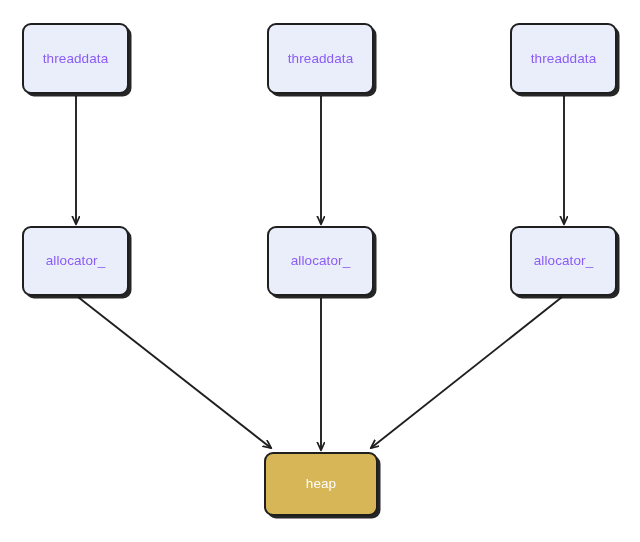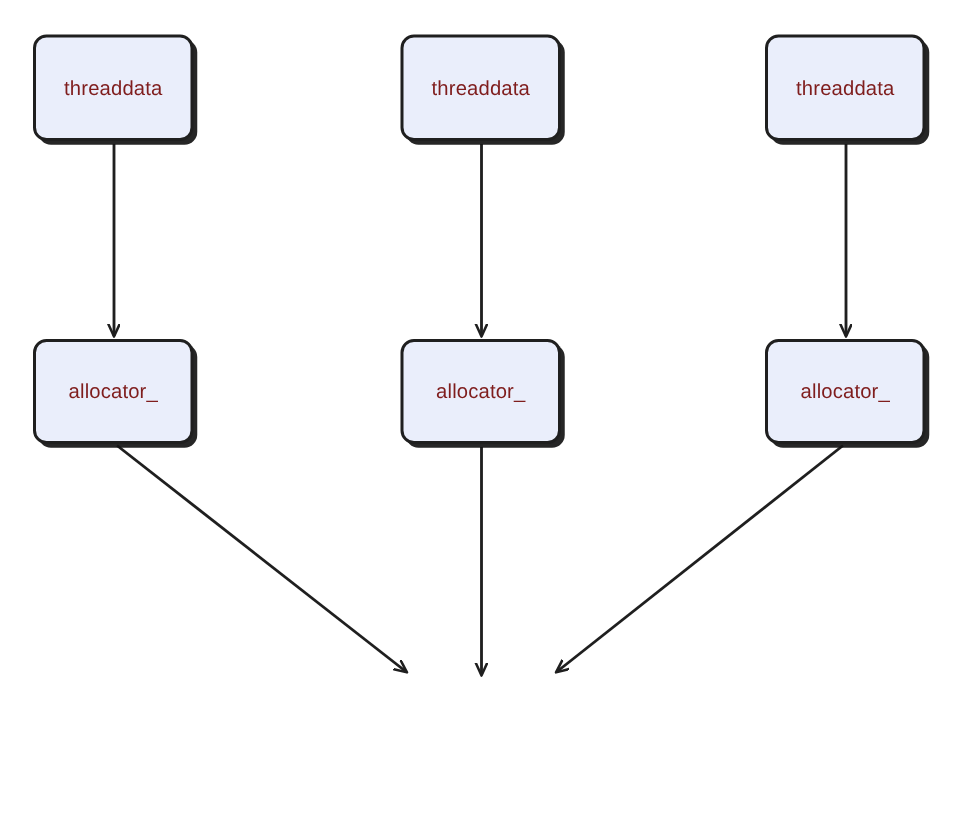--- a/index.html
+++ b/index.html
@@ -42,21 +42,21 @@
     background: #eaeefb;
   }
   .node-heap {
     background: #d6b656;
     border-color: #1f1f1f;
   }
   .node-label {
     font-size: 13.5px;
     line-height: 1;
     letter-spacing: 0.1px;
-    color: #7f1d1d;
+    color: #8b5cf6;
     white-space: nowrap;
     user-select: none;
   }
   .node-heap .node-label {
     color: #fdfdfd;
   }
 </style>
 </head>
 <body>
 
@@ -95,14 +95,17 @@
   </div>
 
   <div class="node node-process" style="left: 267px; top: 226px; width: 107px; height: 70px;">
     <span class="node-label">allocator_</span>
   </div>
 
   <div class="node node-process" style="left: 510px; top: 226px; width: 107px; height: 70px;">
     <span class="node-label">allocator_</span>
   </div>
 
+  <div class="node node-heap" style="left: 264px; top: 452px; width: 114px; height: 64px;">
+    <span class="node-label">heap</span>
+  </div>
 
 </div>
 
 </body></html>

